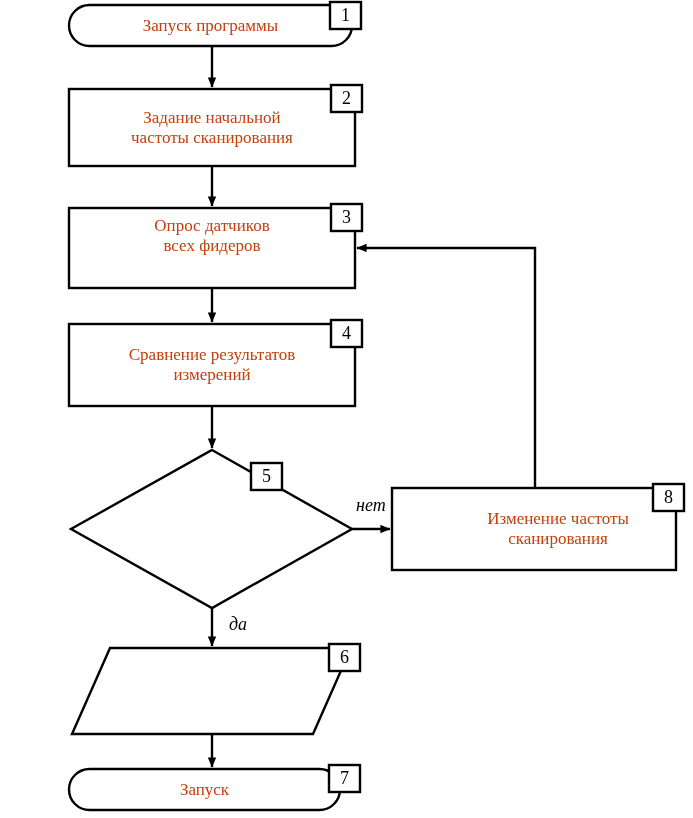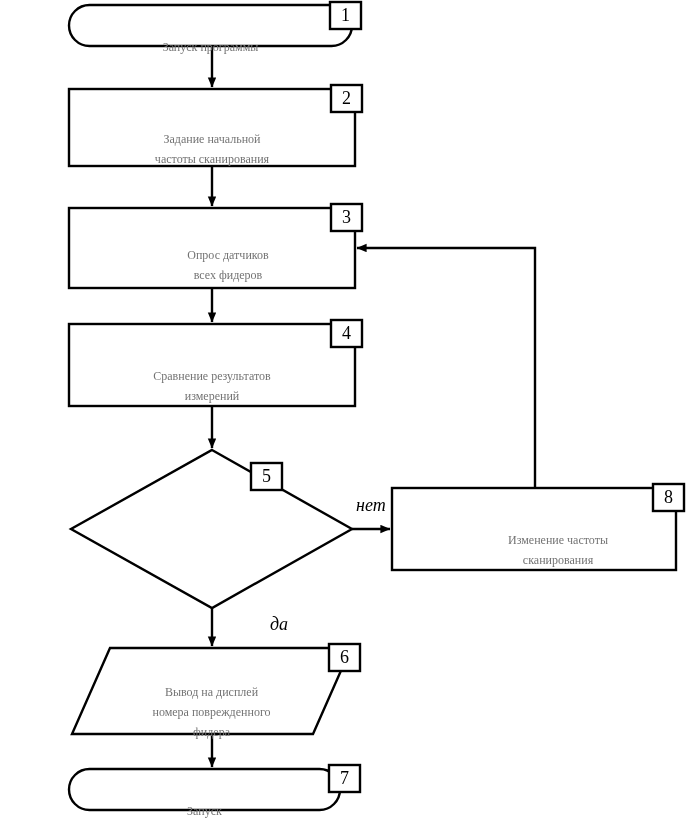--- a/index.html
+++ b/index.html
@@ -23,29 +23,28 @@
     position: absolute;
     left: 0;
     top: 0;
     width: 693px;
     height: 818px;
   }
   .node-text {
     position: absolute;
     text-align: center;
     font-family: "Liberation Serif", "DejaVu Serif", serif;
-    font-size: 12px;
+    font-size: 17px;
     line-height: 20px;
-    color: #737373;
+    color: #c2410c;
     white-space: pre-line;
     display: flex;
     align-items: center;
     justify-content: center;
     pointer-events: none;
-    margin-top: 21px;
   }
   .badge-text {
     position: absolute;
     font-family: "Liberation Serif", "DejaVu Serif", serif;
     font-size: 18px;
     line-height: 26px;
     text-align: center;
     color: #000000;
     pointer-events: none;
   }
@@ -109,41 +108,38 @@
       <rect x="329" y="765" width="31" height="27"></rect>
       <rect x="653" y="484" width="31" height="27"></rect>
     </g>
   </svg>
 
   <div class="node-text" style="left:69px; top:5px; width:283px; height:41px;">Запуск программы</div>
 
   <div class="node-text" style="left:69px; top:89px; width:286px; height:77px;">Задание начальной
 частоты сканирования</div>
 
-  <div class="node-text" style="left:69px; top:204px; width:286px; height:80px;padding-left:16px;">Опрос датчиков
+  <div class="node-text" style="left:69px; top:196px; width:286px; height:80px;">Опрос датчиков
 всех фидеров</div>
 
   <div class="node-text" style="left:69px; top:324px; width:286px; height:82px;border-radius:16px;">Сравнение результатов
 измерений</div>
 
 
-  <div class="node-text" style="left:80px; top:650px; width:263px; height:82px;">Вывод на дисплей
-номера поврежденного
-фидера</div>
 
   <div class="node-text" style="left:69px; top:769px; width:271px; height:41px;">Запуск</div>
 
   <div class="node-text" style="left:392px; top:488px; width:332px; height:82px;">Изменение частоты
 сканирования</div>
 
   <div class="badge-text" style="left:330px; top:2px; width:31px; height:27px;">1</div>
   <div class="badge-text" style="left:331px; top:85px; width:31px; height:27px;">2</div>
   <div class="badge-text" style="left:331px; top:204px; width:31px; height:27px;">3</div>
   <div class="badge-text" style="left:331px; top:320px; width:31px; height:27px;">4</div>
   <div class="badge-text" style="left:251px; top:463px; width:31px; height:27px;">5</div>
   <div class="badge-text" style="left:329px; top:644px; width:31px; height:27px;">6</div>
   <div class="badge-text" style="left:329px; top:765px; width:31px; height:27px;">7</div>
   <div class="badge-text" style="left:653px; top:484px; width:31px; height:27px;">8</div>
 
   <div class="edge-label" style="left:356px; top:497px;">нет</div>
-  <div class="edge-label" style="left:229px; top:616px;margin-left:41px;">да</div>
+  <div class="edge-label" style="left:229px; top:616px;">да</div>
 
 </div>
 
 </body></html>

